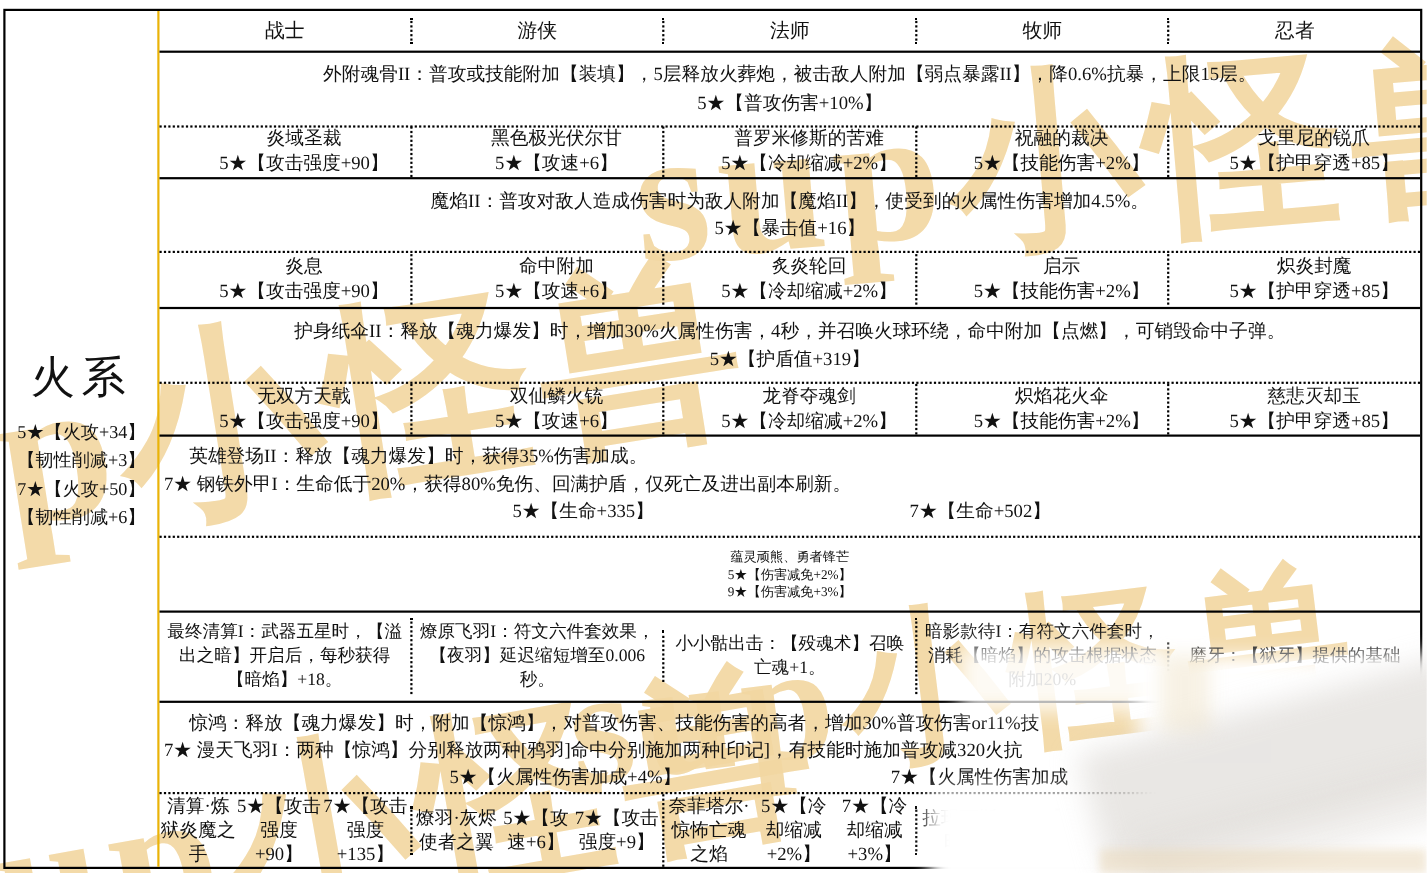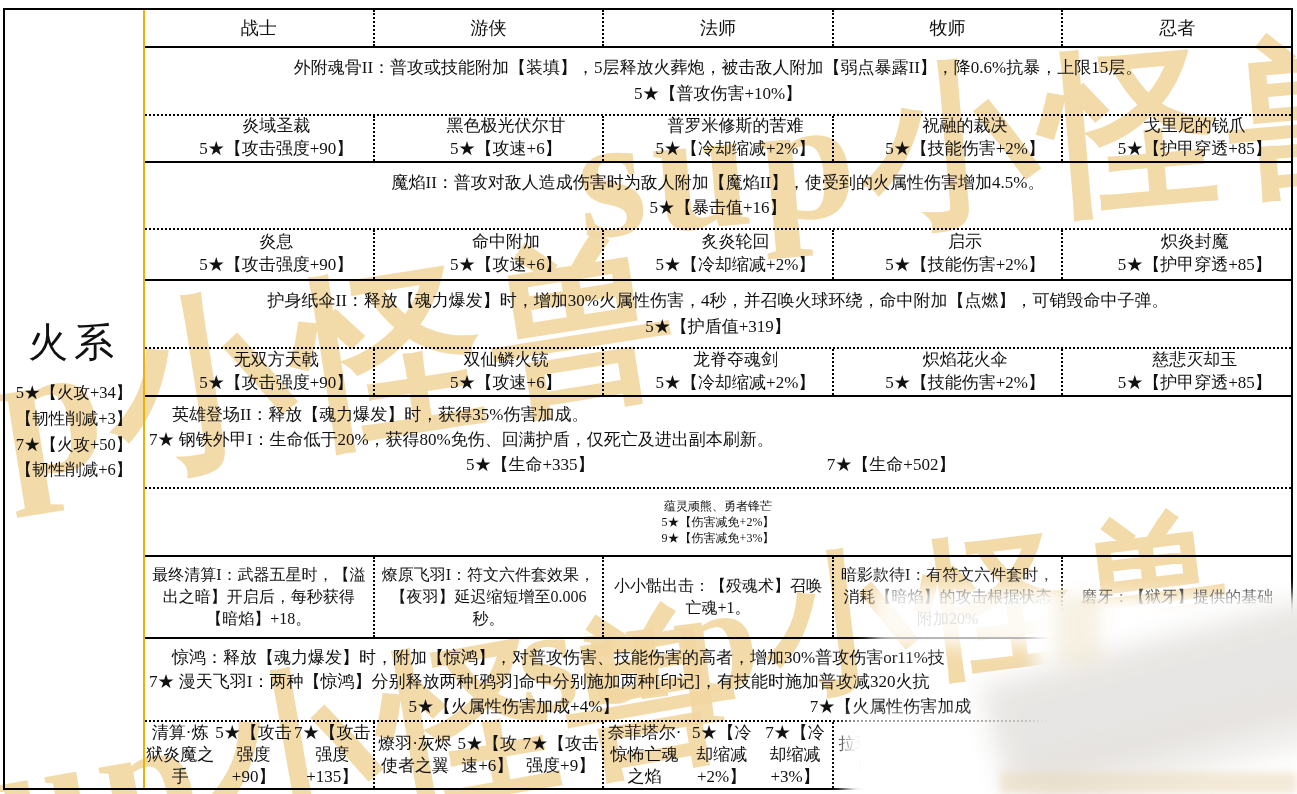--- a/index.html
+++ b/index.html
@@ -17,21 +17,21 @@
 
   
   .tbl { position:absolute; z-index:1; left:3px; top:8px; width:1290px; height:782px;
          border:2px solid #000; display:flex; background:transparent; }
   .side { width:140px; border-right:2px solid #eab308; display:flex; flex-direction:column;
           justify-content:center; align-items:center; text-align:center; }
   .side-title { font-size:40px; letter-spacing:6px; margin-bottom:10px; }
   .side-line { font-size:16.5px; line-height:1.55; white-space:nowrap; }
   .main { flex:1; display:flex; flex-direction:column; }
 
-  .row { width:100%; }
+  .row { width:100%;align-items:center; }
   .solid-b  { border-bottom:2px solid #000; }
   .dotted-b { border-bottom:2px dotted #000; }
 
   .hdr { height:38px; display:flex; }
   .hdr .hc { flex:1 1 0; display:flex; align-items:center; justify-content:center;
              font-size:18px; }
   .vline { border-left:2px dotted #000; }
 
   .desc { text-align:center; font-size:17px; line-height:1.5; display:flex;
           flex-direction:column; justify-content:center; }

